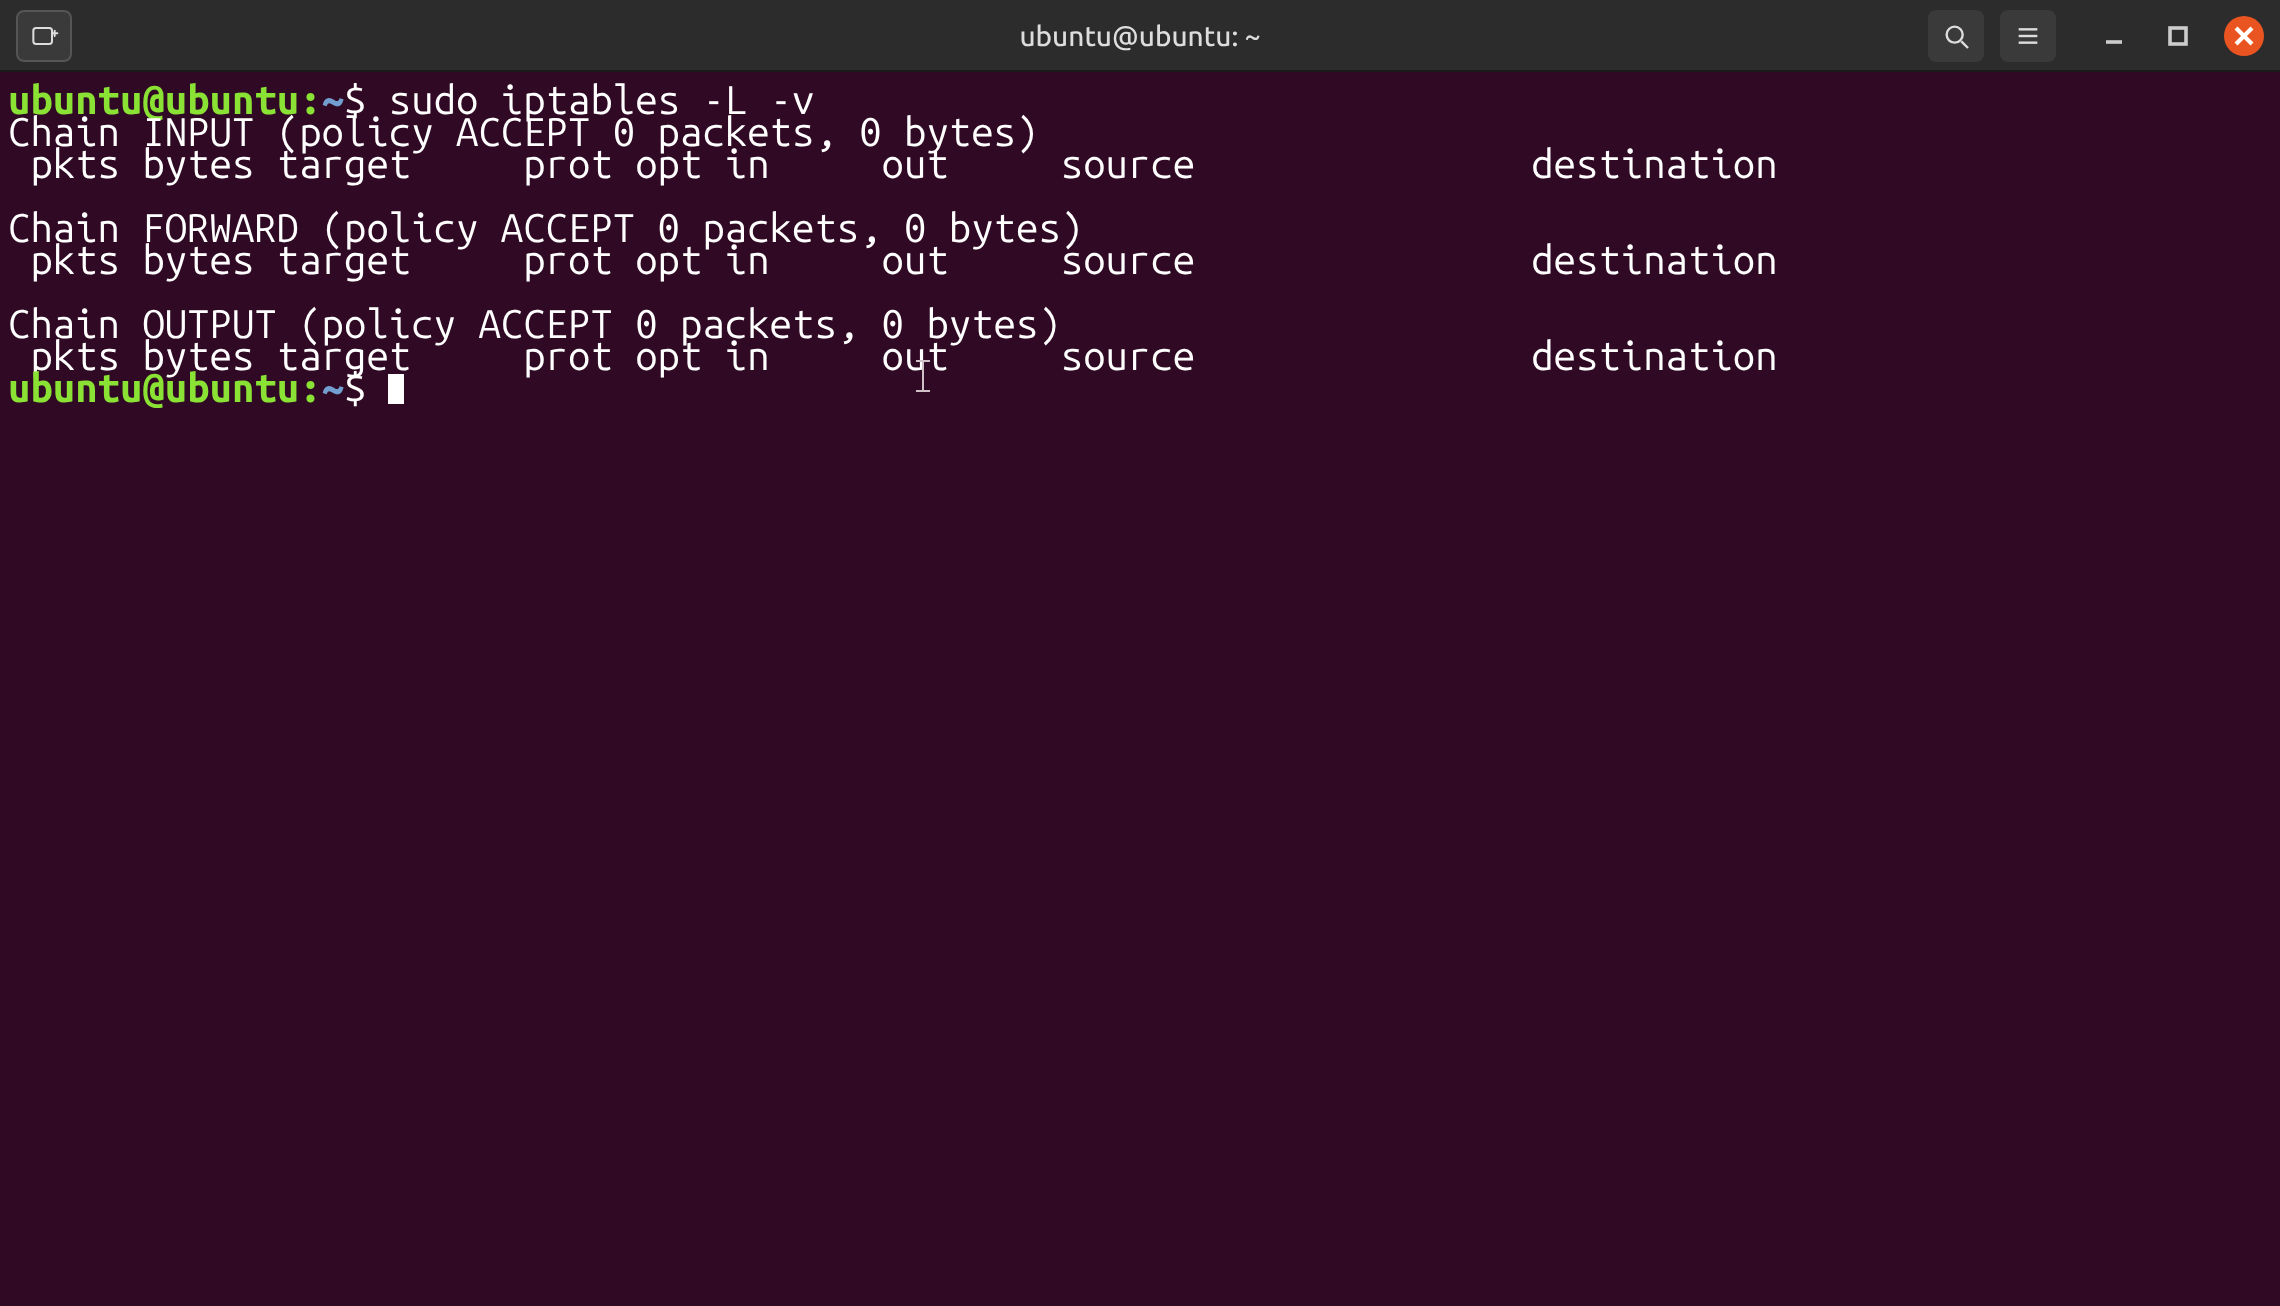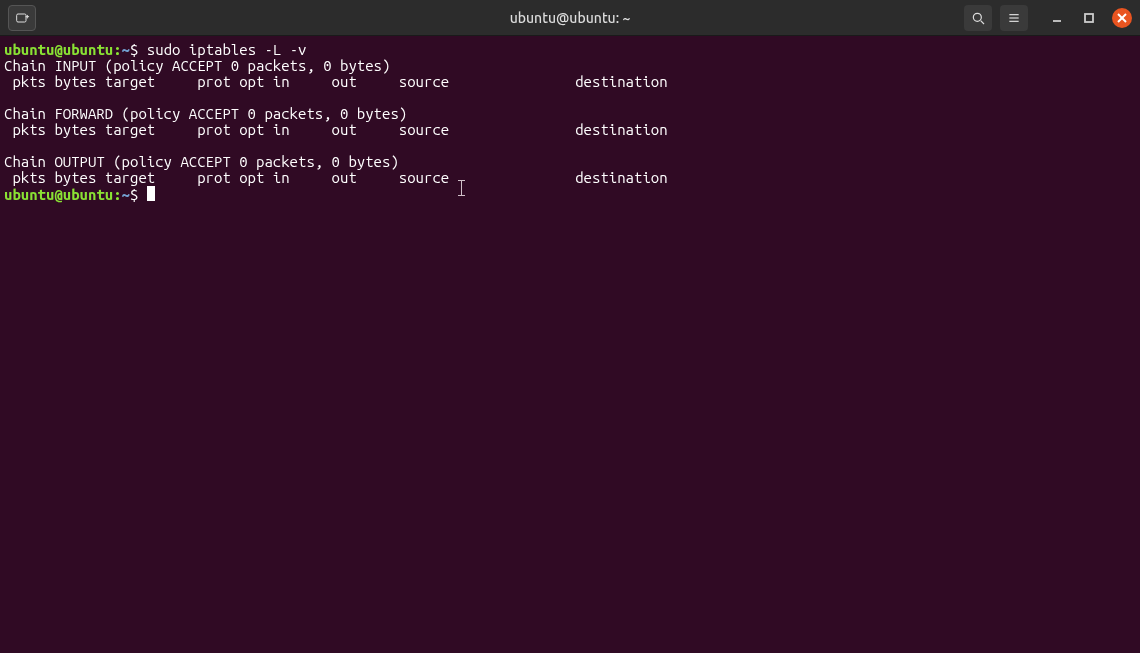--- a/index.html
+++ b/index.html
@@ -121,21 +121,21 @@
     .win-close svg {
       width: 10px;
       height: 10px;
       stroke: #fff;
       stroke-width: 2;
     }
     .terminal {
       flex: 1;
       padding: 6px 4px 4px 4px;
       color: #ffffff;
-      font-size: 15px;
+      font-size: 20px;
       line-height: 16px;
       white-space: pre;
       position: relative;
       overflow: hidden;
     }
     .prompt-user {
       color: #8ae234;
       font-weight: bold;
     }
     .prompt-path {

